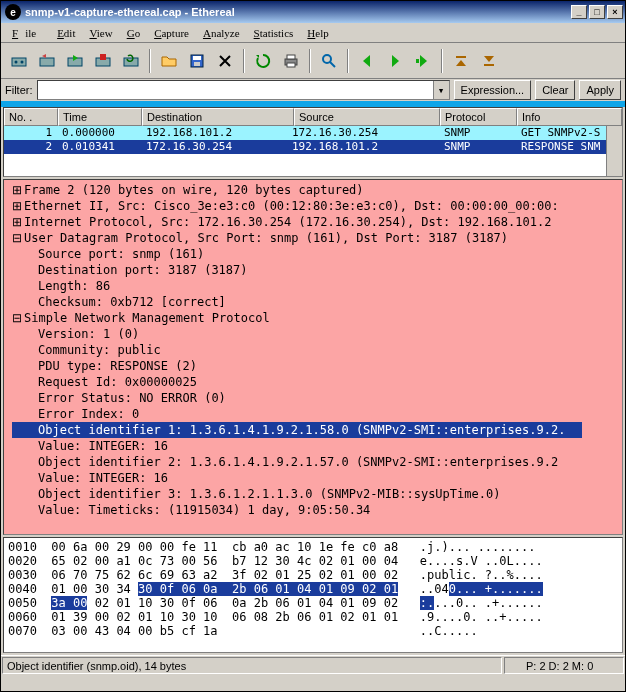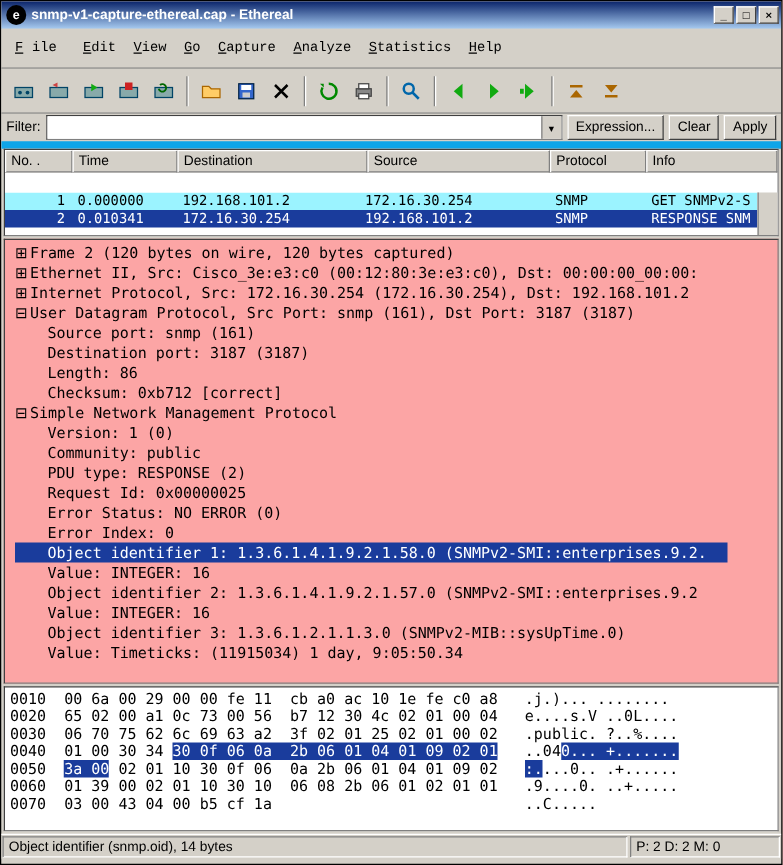--- a/index.html
+++ b/index.html
@@ -14,35 +14,35 @@
     overflow: hidden;
   }
   .titlebar {
     height: 22px; background: linear-gradient(#0a246a,#a6caf0);
     color: #fff; font-family: Tahoma, sans-serif; font-size: 11px; font-weight: bold;
     display: flex; align-items: center; padding: 0 2px 0 4px;
   }
   .titlebar .spacer { flex: 1; }
   .winbtn { width: 16px; height: 14px; background: #d4d0c8; border: 1px solid #fff; border-right-color:#404040; border-bottom-color:#404040; margin-left: 2px; display:flex; align-items:center; justify-content:center; color:#000; font-size:9px; font-family: Tahoma,sans-serif; }
   .app-icon { width:16px; height:16px; background:#000; border-radius:50%; display:inline-flex; align-items:center; justify-content:center; color:#fff; font-size:10px; margin-right:4px; }
-  .menubar { height: 32px; background:#d4d0c8; border-bottom:1px solid #808080; display:flex; align-items:center; font-family: Liberation Mono, monospace; font-size:11px; padding-left:4px; }
+  .menubar { height: 20px; background:#d4d0c8; border-bottom:1px solid #808080; display:flex; align-items:center; font-family: Liberation Serif, serif; font-size:11px; padding-left:4px; }
   .menubar span { padding: 2px 7px; }
   .menubar span u { text-decoration: underline; }
   .toolbar { height: 36px; background:#d4d0c8; border-bottom:1px solid #808080; display:flex; align-items:center; padding: 2px 4px; gap:0; }
   .tbtn { width:26px; height:26px; border:1px solid #d4d0c8; display:flex; align-items:center; justify-content:center; margin:0 1px; }
   .tsep { width:2px; height:24px; border-left:1px solid #808080; border-right:1px solid #fff; margin:0 4px; }
   .filterbar { height: 28px; background:#d4d0c8; display:flex; align-items:center; padding:2px 4px; gap:4px; border-bottom:6px solid #0ea5e9; }
   .filterbar label { font-family: Tahoma,sans-serif; font-size:11px; }
   .filterbar .combo { flex:1; height:20px; background:#fff; border:1px solid #808080; border-top-color:#404040; border-left-color:#404040; display:flex; }
   .filterbar .combo input { flex:1; border:none; font-size:11px; padding-left:2px; outline:none; }
   .filterbar .combo .dd { width:16px; background:#d4d0c8; border-left:1px solid #808080; display:flex; align-items:center; justify-content:center;}
   .btn { height:20px; background:#d4d0c8; border:1px solid #fff; border-right-color:#404040; border-bottom-color:#404040; font-family:Tahoma,sans-serif; font-size:11px; padding:0 6px; display:flex; align-items:center; }
 
   
-  .pane-list { border:1px solid #808080; border-top-color:#404040; border-left-color:#404040; margin:0 2px 2px 2px; background:#fff; display:flex; flex-direction:column; height:70px;gap:16px; }
+  .pane-list { border:1px solid #808080; border-top-color:#404040; border-left-color:#404040; margin:0 2px 2px 2px; background:#fff; display:flex; flex-direction:column; height:70px; }
   .hdr-row { display:flex; background:#d4d0c8; height:18px; font-family: Tahoma,sans-serif; font-size:11px; }
   .hdr-cell { border:1px solid #fff; border-right-color:#808080; border-bottom-color:#808080; display:flex; align-items:center; padding-left:4px; overflow:hidden; white-space:nowrap;}
   .list-body { flex:1; overflow:hidden; }
   .row { display:flex; height:14px; font-size:11px; white-space:nowrap; }
   .cell { padding-left:4px; overflow:hidden; text-overflow:clip; }
   .w-no{width:54px} .w-time{width:84px} .w-src{width:146px} .w-dst{width:152px} .w-proto{width:77px} .w-info{flex:1}
   .row0 { background:#9bf3ff; color:#000; }
   .row1 { background:#1a3c9c; color:#fff; }
 
   
@@ -52,21 +52,21 @@
   .indent1 { padding-left:26px; }
   .hl { background:#1a3c9c; color:#fff; display:inline-block; width:calc(100% - 14px); padding-left:26px; margin-left:-26px;}
   
   
   .pane-hex { border:1px solid #808080; border-top-color:#404040; border-left-color:#404040; margin:0 2px 2px 2px; background:#fff; overflow:auto; height:116px; padding:2px 4px; font-size:12px; line-height:14px; white-space:pre; }
   .hex-hl { background:#1a3c9c; color:#fff; }
   .ascii-hl { background:#1a3c9c; color:#fff; }
 
   .statusbar { height:20px; background:#d4d0c8; border-top:1px solid #fff; display:flex; font-family:Liberation Sans, sans-serif; font-size:11px; }
   .statusbar .cell1 { flex:1; border:1px solid #808080; border-top-color:#808080; border-left-color:#808080; border-right-color:#fff; border-bottom-color:#fff; padding:2px 4px; margin:1px;}
-  .statusbar .cell2 { width:120px; border:1px solid #808080; border-right-color:#fff; border-bottom-color:#fff; padding:2px 4px; margin:1px;}
+  .statusbar .cell2 { width:120px; border:1px solid #808080; border-right-color:#fff; border-bottom-color:#fff; padding:2px 21px; margin:1px;}
 
   .vscroll { width:16px; background:#d4d0c8; border-left:1px solid #808080; }
   .list-wrap, .hex-wrap { display:flex; flex:1; }
   
   
   svg.icon { width:18px; height:18px; }
 </style>
 </head>
 <body>
 

